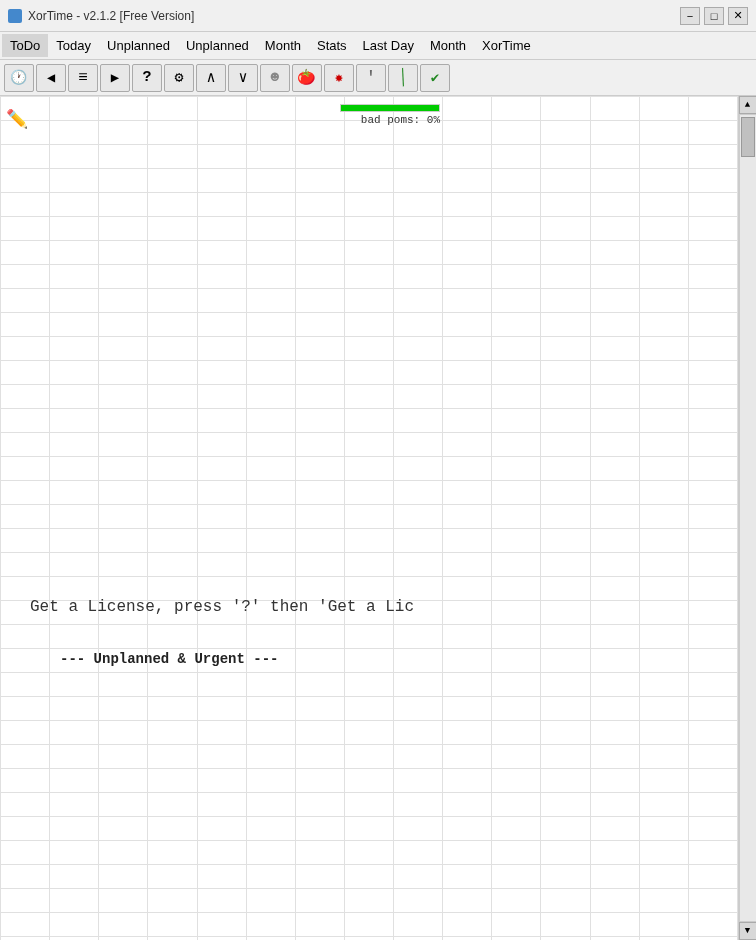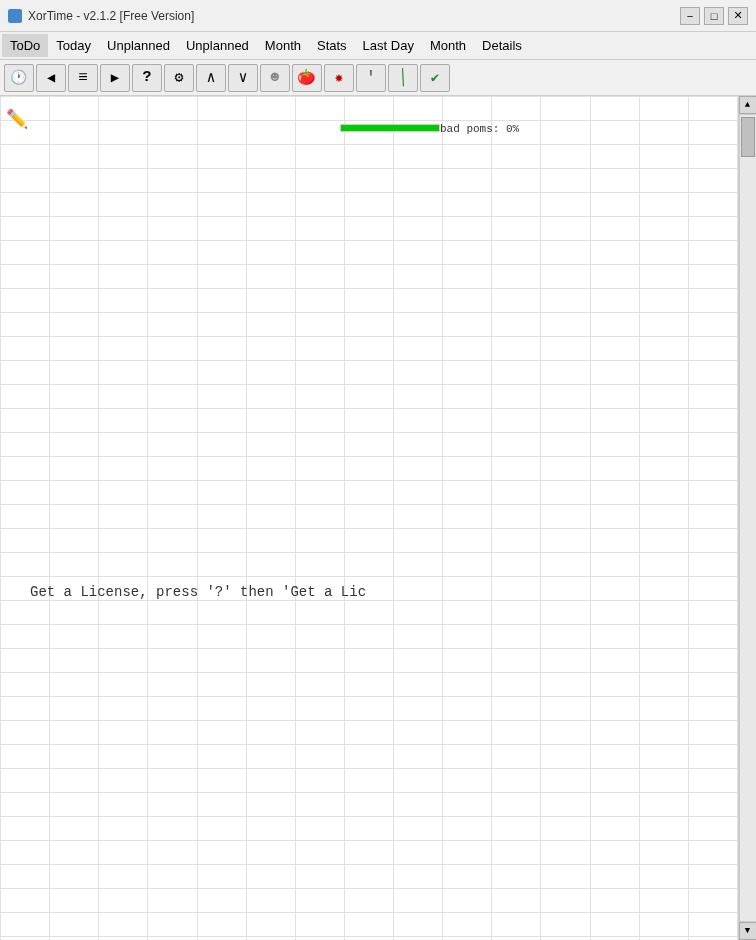--- a/index.html
+++ b/index.html
@@ -154,24 +154,25 @@
 
     .date-line {
       font-size: 14px;
       font-weight: bold;
       color: #222;
       margin-bottom: 4px;
     }
 
     .progress-container {
       position: absolute;
-      top: 25px;
+      top: 8px;
       left: 340px;
       display: flex;
-      align-items: center;
+      flex-direction: column;
+      align-items: flex-end;
     }
     .progress-bar-outer {
       width: 100px;
       height: 8px;
       background: #e0e0e0;
       border: 1px solid #ccc;
     }
     .progress-bar-inner {
       height: 100%;
       background: #00cc00;
@@ -185,23 +186,23 @@
     }
 
     .pencil-icon {
       font-size: 18px;
       margin-top: 4px;
       display: block;
     }
 
     .content-message {
       position: absolute;
-      top: 488px;
+      top: 502px;
       left: 30px;
-      font-size: 14px;
+      font-size: 16px;
       font-family: 'Courier New', Courier, monospace;
       color: #333;
     }
 
     .unplanned-section {
       position: absolute;
       top: 555px;
       left: 60px;
       font-size: 14px;
       font-weight: bold;
@@ -251,21 +252,21 @@
 <div id="menubar">
 
 <div class="menu-item active">ToDo</div>
     <div class="menu-item">Today</div>
     <div class="menu-item">Unplanned</div>
     <div class="menu-item">Unplanned</div>
     <div class="menu-item">Month</div>
     <div class="menu-item">Stats</div>
     <div class="menu-item">Last Day</div>
     <div class="menu-item">Month</div>
-    <div class="menu-item">Details</div>
+    <div class="menu-item">XorTime</div>
   </div>
 
 <div id="toolbar">
 
 <div class="toolbar-btn">
       <span style="">🕐</span>
     </div>
     <div class="toolbar-btn">
       <span style="">◀</span>
     </div>
@@ -931,20 +932,21 @@
       <div class="progress-container">
         <div class="progress-bar-outer">
           <div class="progress-bar-inner"></div>
         </div>
         <span class="progress-label">bad poms: 0%</span>
       </div>
       <span class="pencil-icon">✏️</span>
     </div>
 
     <div class="content-message">Get a License, press '?' then 'Get a Lic</div>
+    <div class="unplanned-section">--- Unplanned &amp; Urgent ---</div>
   </div>
 
   <div id="scrollbar">
     <div class="scroll-arrow">▲</div>
     <div class="scroll-track">
       <div class="scroll-thumb"></div>
     </div>
     <div class="scroll-arrow">▼</div>
   </div>
 </div>

